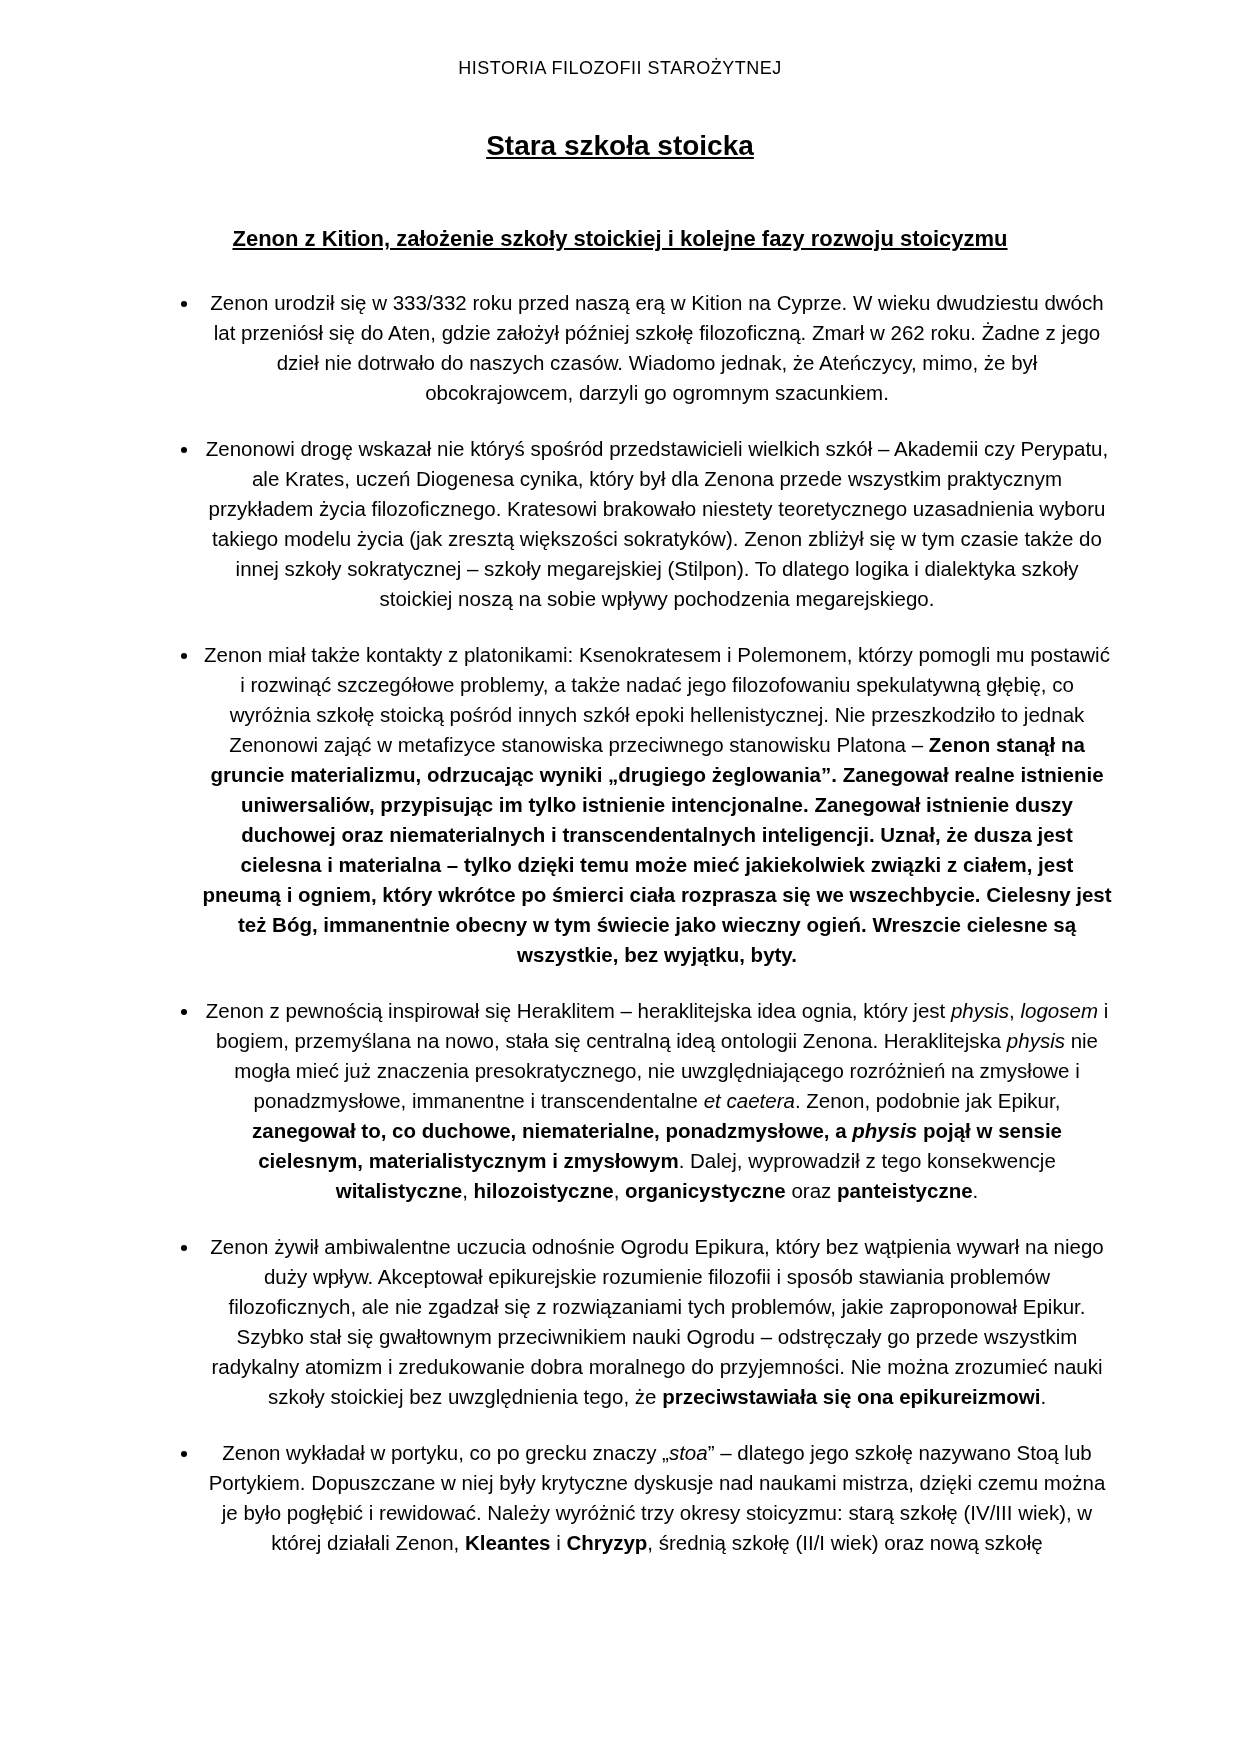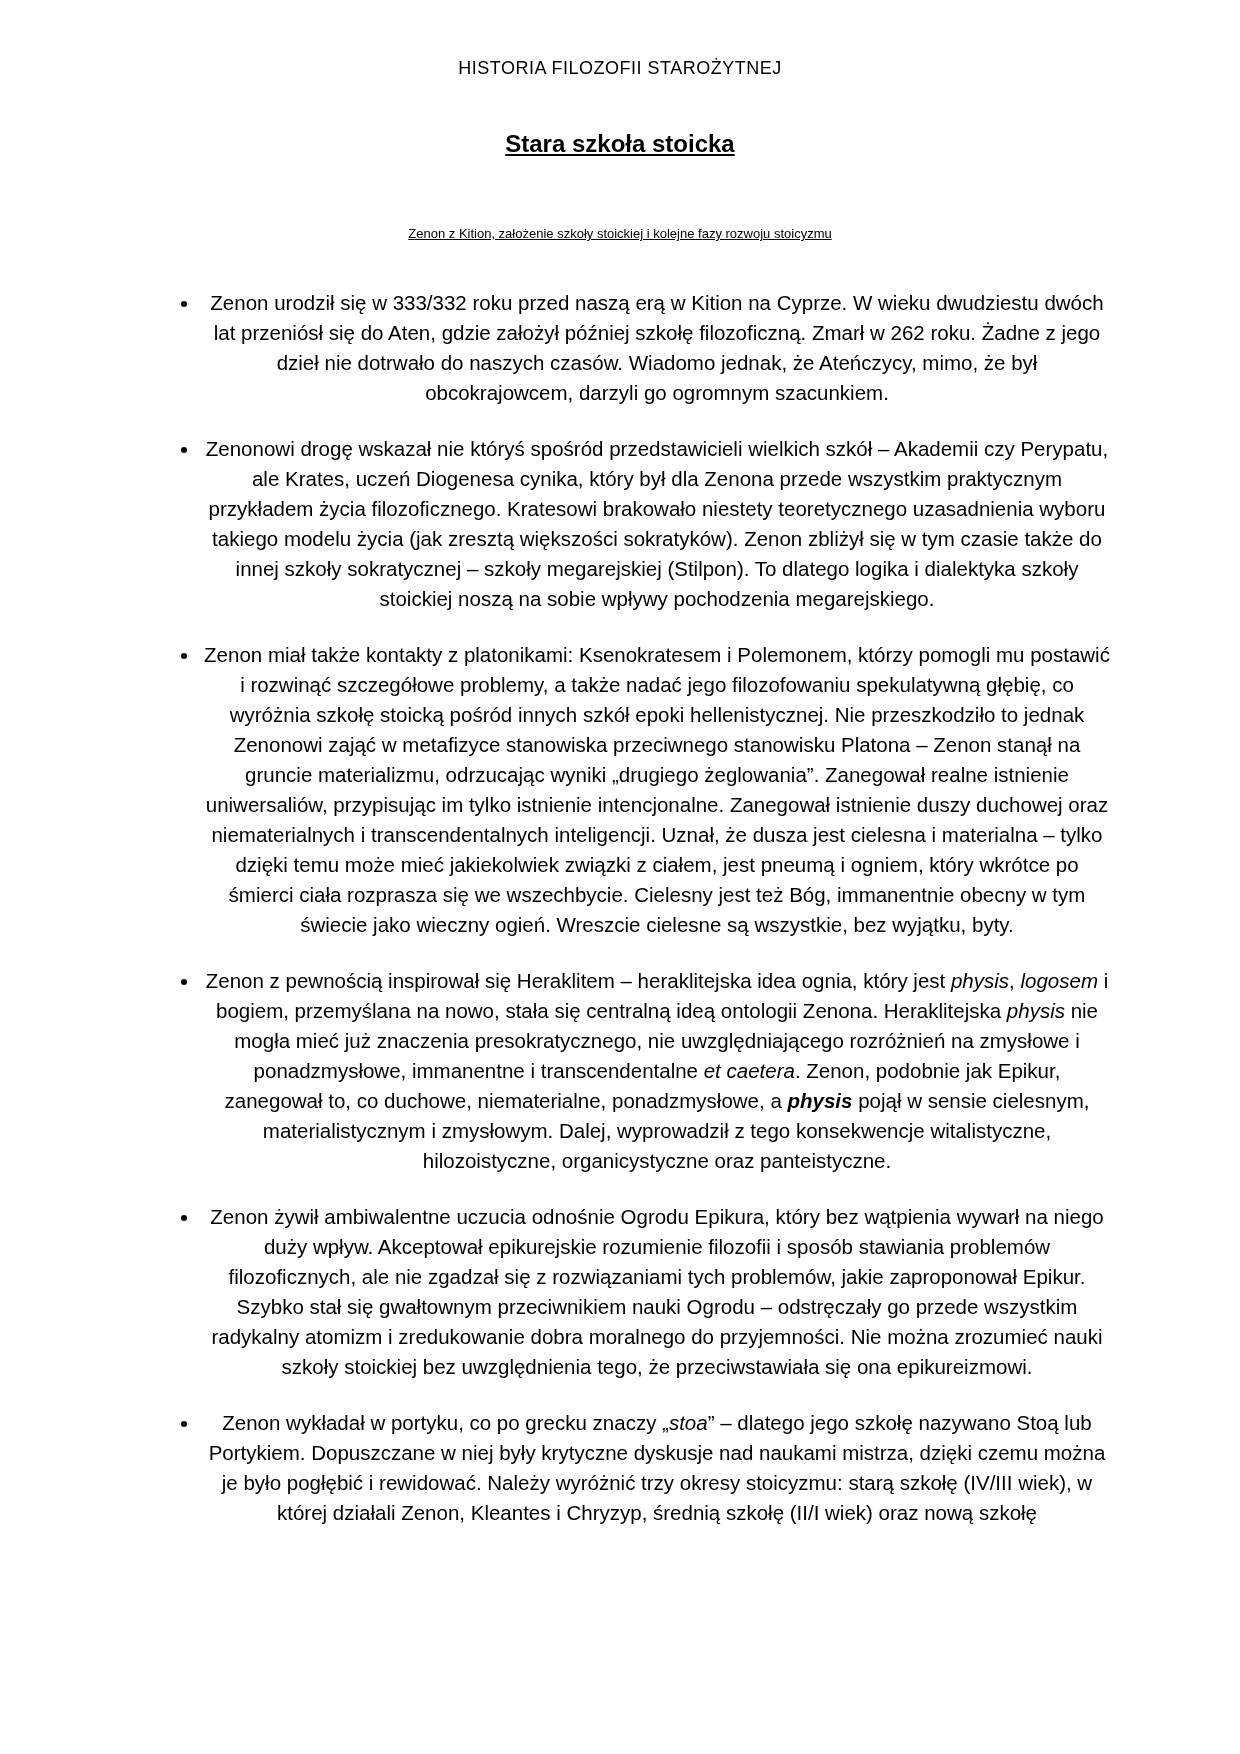--- a/index.html
+++ b/index.html
@@ -27,54 +27,54 @@
     font-size: 18px;
     font-weight: normal;
     letter-spacing: 0.5px;
   }
   .doc-title {
     position: absolute;
     top: 130px;
     left: 0;
     width: 100%;
     text-align: center;
-    font-size: 24px;
+    font-size: 28px;
     font-weight: bold;
     text-decoration: underline;
     margin: 0;
   }
   .doc-subtitle {
     position: absolute;
     top: 226px;
     left: 0;
     width: 100%;
     text-align: center;
-    font-size: 13px;
-    font-weight: normal;
+    font-size: 22px;
+    font-weight: bold;
     text-decoration: underline;
     margin: 0;
   }
   .bullets {
     position: absolute;
     top: 288px;
     left: 168px;
     width: 912px;
     margin: 0;
     padding: 0 0 0 32px;
     list-style: disc outside;
     font-size: 20.5px;
     line-height: 30px;
     text-align: left;
   }
   .bullets li {
     margin: 0 0 26px 0;
     padding-left: 2px;
     text-align: center;
   }
-  .seg-b  { font-weight: normal; }
+  .seg-b  { font-weight: bold; }
   .seg-i  { font-style: italic; }
   .seg-bi { font-weight: bold; font-style: italic; }
 </style>
 </head>
 <body>
 
 <div class="page">
   <div class="doc-header">HISTORIA FILOZOFII STAROŻYTNEJ</div>
 
   <h1 class="doc-title">Stara szkoła stoicka</h1>

